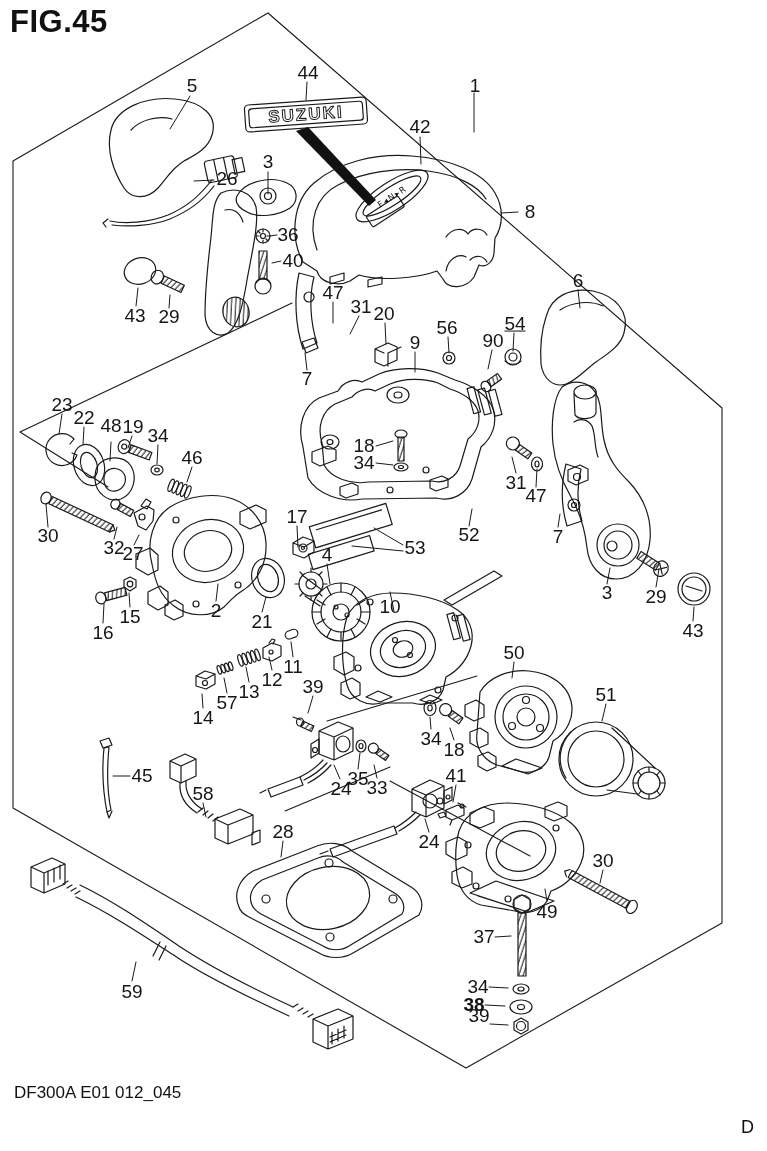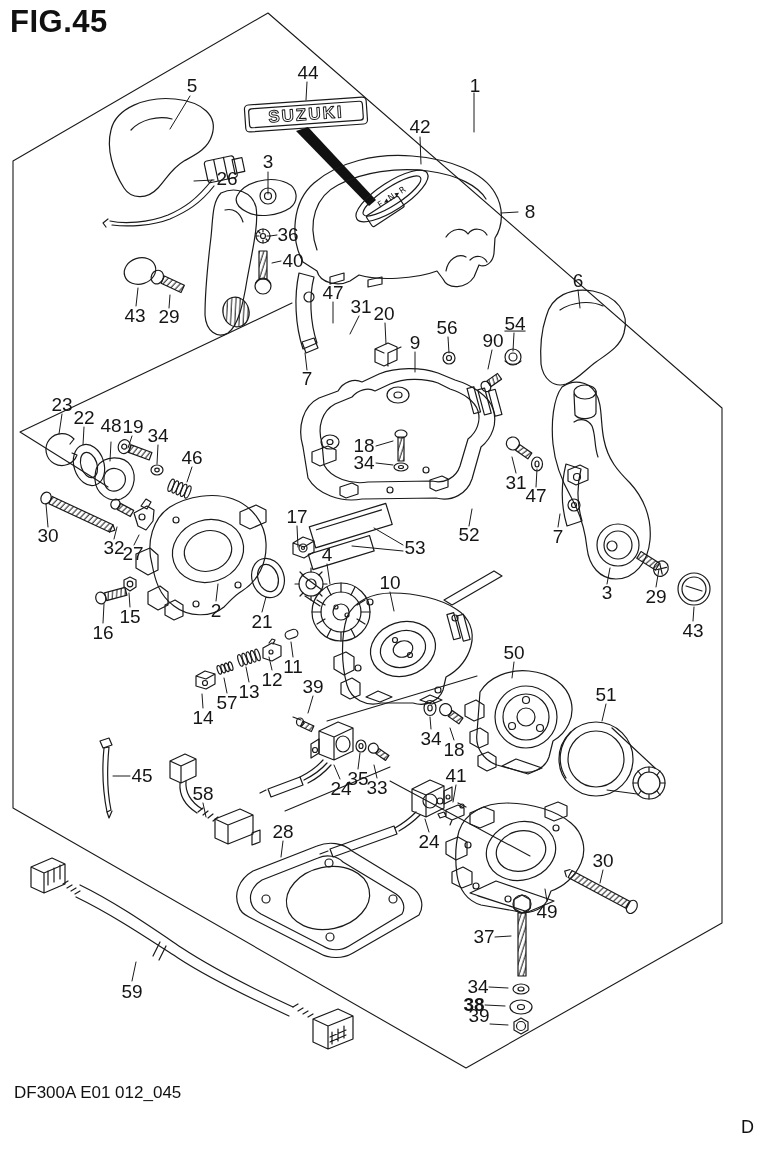--- a/index.html
+++ b/index.html
@@ -563,21 +563,21 @@
       <div class="part-label" style="left: 133px; top: 554px;">27</div>
       <div class="part-label" style="left: 297px; top: 517px;">17</div>
       <div class="part-label" style="left: 327px; top: 555px;">4</div>
       <div class="part-label" style="left: 415px; top: 548px;">53</div>
       <div class="part-label" style="left: 469px; top: 535px;">52</div>
       <div class="part-label" style="left: 558px; top: 537px;">7</div>
       <div class="part-label" style="left: 216px; top: 611px;">2</div>
       <div class="part-label" style="left: 262px; top: 622px;">21</div>
       <div class="part-label" style="left: 103px; top: 633px;">16</div>
       <div class="part-label" style="left: 130px; top: 617px;">15</div>
-      <div class="part-label" style="left: 390px; top: 583px; text-align: center;">10</div>
+      <div class="part-label" style="left: 390px; top: 607px; text-align: center;">10</div>
       <div class="part-label" style="left: 607px; top: 593px;">3</div>
       <div class="part-label" style="left: 656px; top: 597px;">29</div>
       <div class="part-label" style="left: 693px; top: 631px;">43</div>
       <div class="part-label" style="left: 293px; top: 667px;">11</div>
       <div class="part-label" style="left: 272px; top: 680px;">12</div>
       <div class="part-label" style="left: 249px; top: 692px;">13</div>
       <div class="part-label" style="left: 227px; top: 703px;">57</div>
       <div class="part-label" style="left: 203px; top: 718px;">14</div>
       <div class="part-label" style="left: 313px; top: 687px;">39</div>
       <div class="part-label" style="left: 514px; top: 653px; text-align: center;">50</div>

